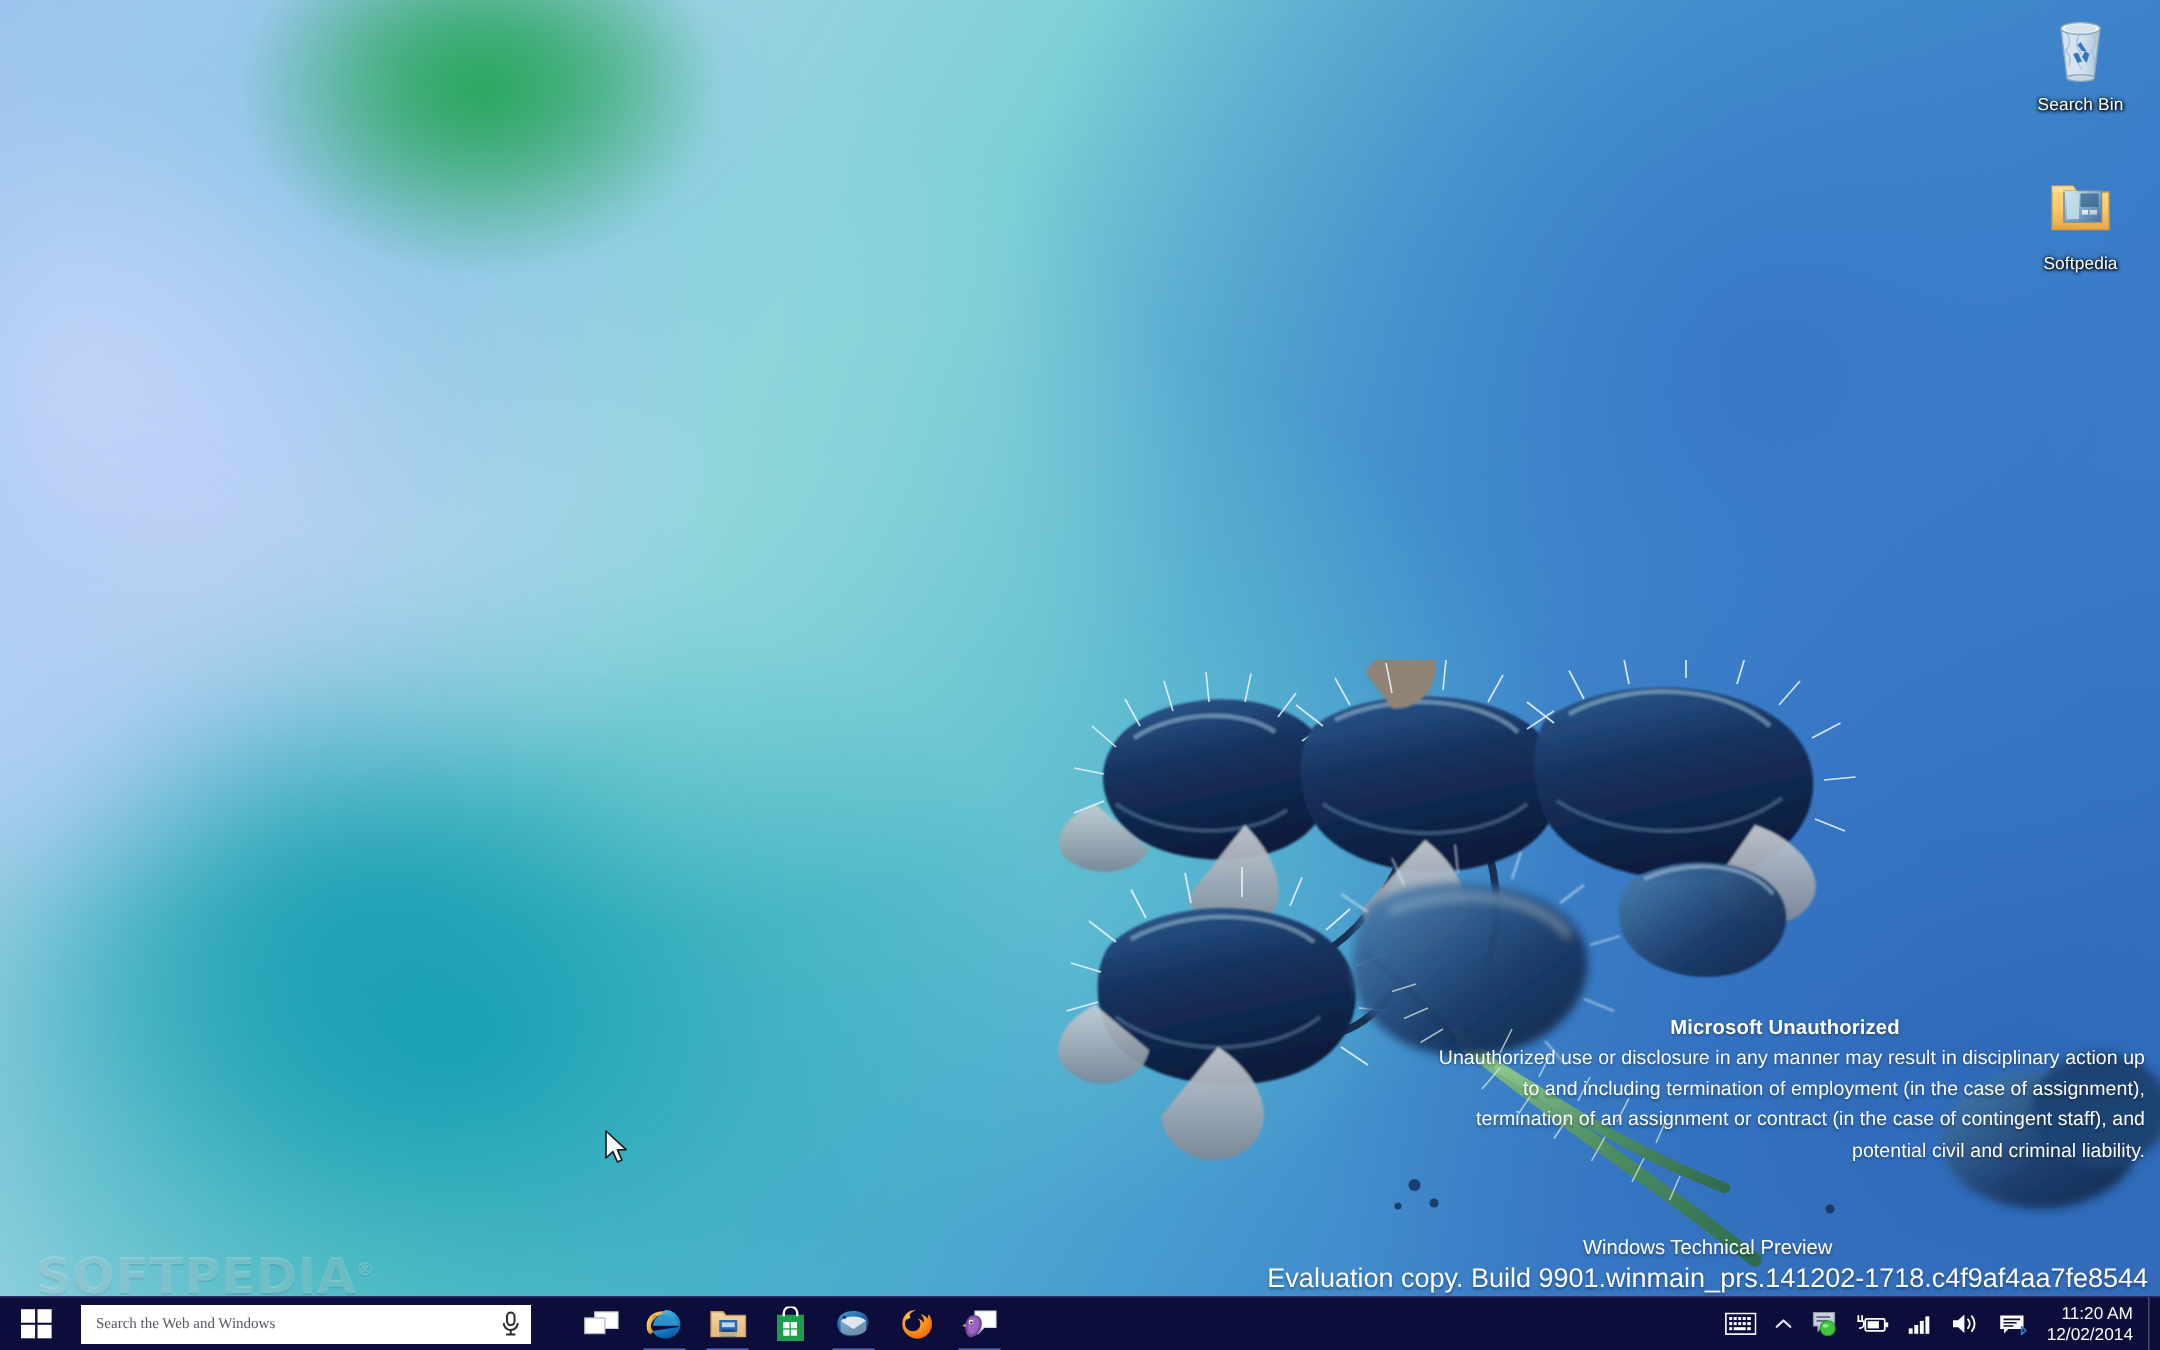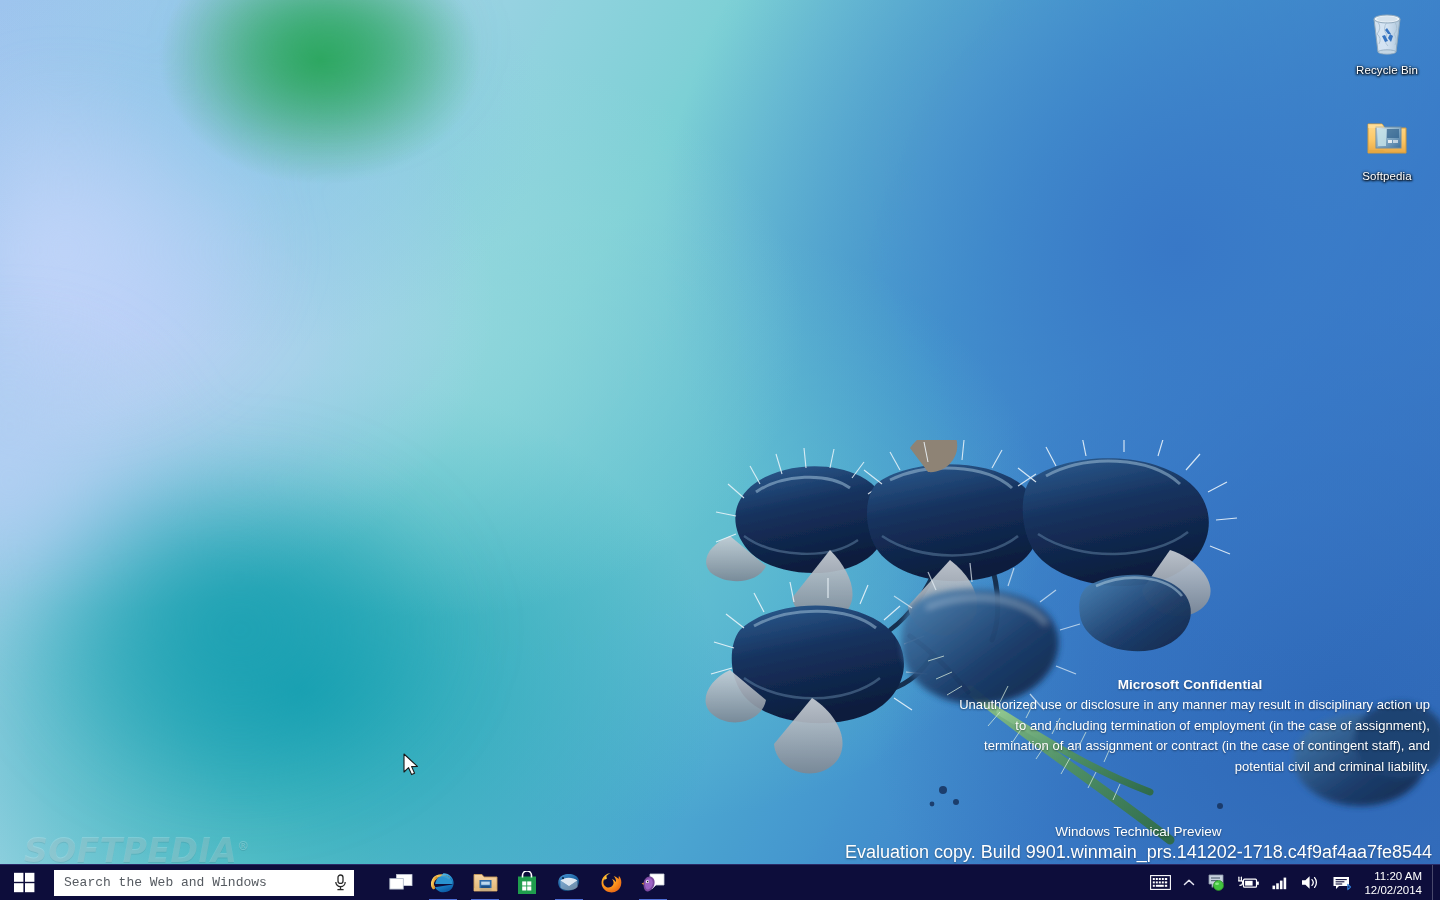--- a/index.html
+++ b/index.html
@@ -115,21 +115,20 @@
   #softpedia-watermark {
     position: absolute;
     left: 24px; bottom: 30px;
     font-size: 33px;
     font-weight: bold;
     letter-spacing: .5px;
     color: rgba(255,255,255,0.20);
     text-shadow: 0 1px 0 rgba(0,0,0,0.08);
     pointer-events: none;
     font-family: "DejaVu Sans", sans-serif;
-    font-style: italic;
   }
   #softpedia-watermark sup { font-size: 12px; vertical-align: super; }
 
   
   #cursor { position: absolute; left: 402px; top: 753px; pointer-events: none; }
 
   
   #taskbar {
     position: absolute; left: 0; bottom: 0;
     width: 1440px; height: 36px;
@@ -146,26 +145,26 @@
 
   #search-box {
     width: 300px; height: 26px;
     margin-left: 6px;
     background: #ffffff;
     display: flex; align-items: center;
     position: relative;
   }
   #search-input-text {
     flex: 1;
-    font-size: 13px;
+    font-size: 10px;
     color: #555a60;
     padding-left: 10px;
     line-height: 26px;
     white-space: nowrap; overflow: hidden;
-    font-family: Liberation Mono, monospace;
+    font-family: Liberation Serif, serif;
   }
   #mic-button {
     width: 28px; height: 26px;
     display: flex; align-items: center; justify-content: center;
   }
 
   #pinned-apps {
     display: flex; align-items: center;
     margin-left: 26px;
     height: 36px;
@@ -398,21 +397,21 @@
       <path d="M15 14 q4 6 -1 12 q5 4 2 10" stroke="#a9bfd0" stroke-width="1" fill="none" opacity="0.9"></path>
       <path d="M24 14 q-5 7 0 13 q-4 6 1 11" stroke="#a9bfd0" stroke-width="1" fill="none" opacity="0.9"></path>
       <path d="M32 14 q4 7 -1 12 q4 5 1 11" stroke="#a9bfd0" stroke-width="1" fill="none" opacity="0.9"></path>
       <g fill="#2f6fc0" opacity="0.95">
         <path d="M24 20 l4 6 h-3 l-3 -4 z"></path>
         <path d="M30 28 l-2 6 -3 -4 2 -4 z"></path>
         <path d="M19 28 l3 6 3 -1 -3 -6 z"></path>
       </g>
       <ellipse cx="24" cy="44" rx="9" ry="2.2" fill="#c4d6e4" stroke="#8ea7bb" stroke-width="0.8"></ellipse>
     </svg>
-    <span class="label">Recycle Bin</span>
+    <span class="label">Search Bin</span>
   </div>
 
   <div class="desk-icon" id="icon-softpedia">
     <svg class="glyph" viewBox="0 0 48 48" xmlns="http://www.w3.org/2000/svg">
       <defs>
         <linearGradient id="folderG" x1="0" y1="0" x2="0" y2="1">
           <stop offset="0%" stop-color="#ffd98a"></stop>
           <stop offset="55%" stop-color="#fcc766"></stop>
           <stop offset="100%" stop-color="#e8a845"></stop>
         </linearGradient>
@@ -428,21 +427,21 @@
       <rect x="24" y="15" width="12" height="9" fill="#2e5f8c" opacity="0.7"></rect>
       <rect x="25" y="26" width="4" height="3" fill="#ffffff" opacity="0.8"></rect>
       <rect x="30" y="26" width="5" height="3" fill="#ffffff" opacity="0.6"></rect>
       <path d="M5 36 H20 L24 39 H5 Z" fill="#e2a742" opacity="0.7"></path>
       <path d="M5 10 H19 L22 14 H5 Z" fill="#ffe3a6" opacity="0.55"></path>
     </svg>
     <span class="label">Softpedia</span>
   </div>
 
   <div id="confidential-block">
-    <div id="confidential-title">Microsoft Confidential</div>
+    <div id="confidential-title">Microsoft Unauthorized</div>
     <div id="confidential-body">Unauthorized use or disclosure in any manner may result in disciplinary action up to and including termination of employment (in the case of assignment), termination of an assignment or contract (in the case of contingent staff), and potential civil and criminal liability.</div>
   </div>
 
   <div id="eval-block">
     <div id="eval-line1">Windows Technical Preview</div>
     <div id="eval-line2">Evaluation copy. Build 9901.winmain_prs.141202-1718.c4f9af4aa7fe8544</div>
   </div>
 
   <div id="softpedia-watermark">
     <span>SOFTPEDIA</span><sup>®</sup>

